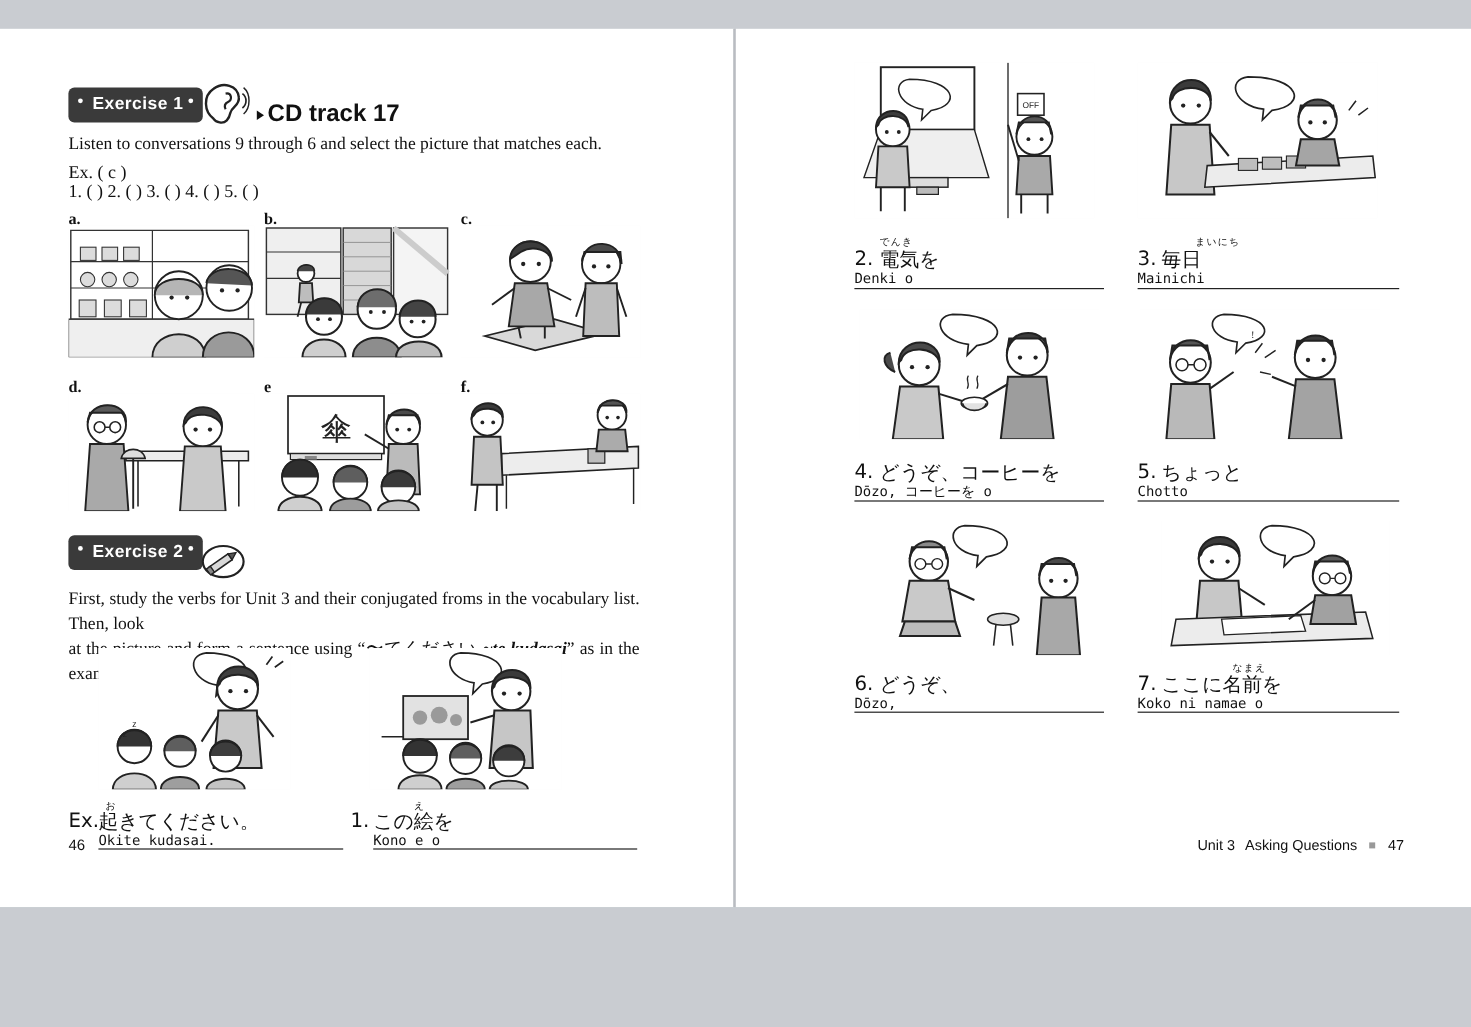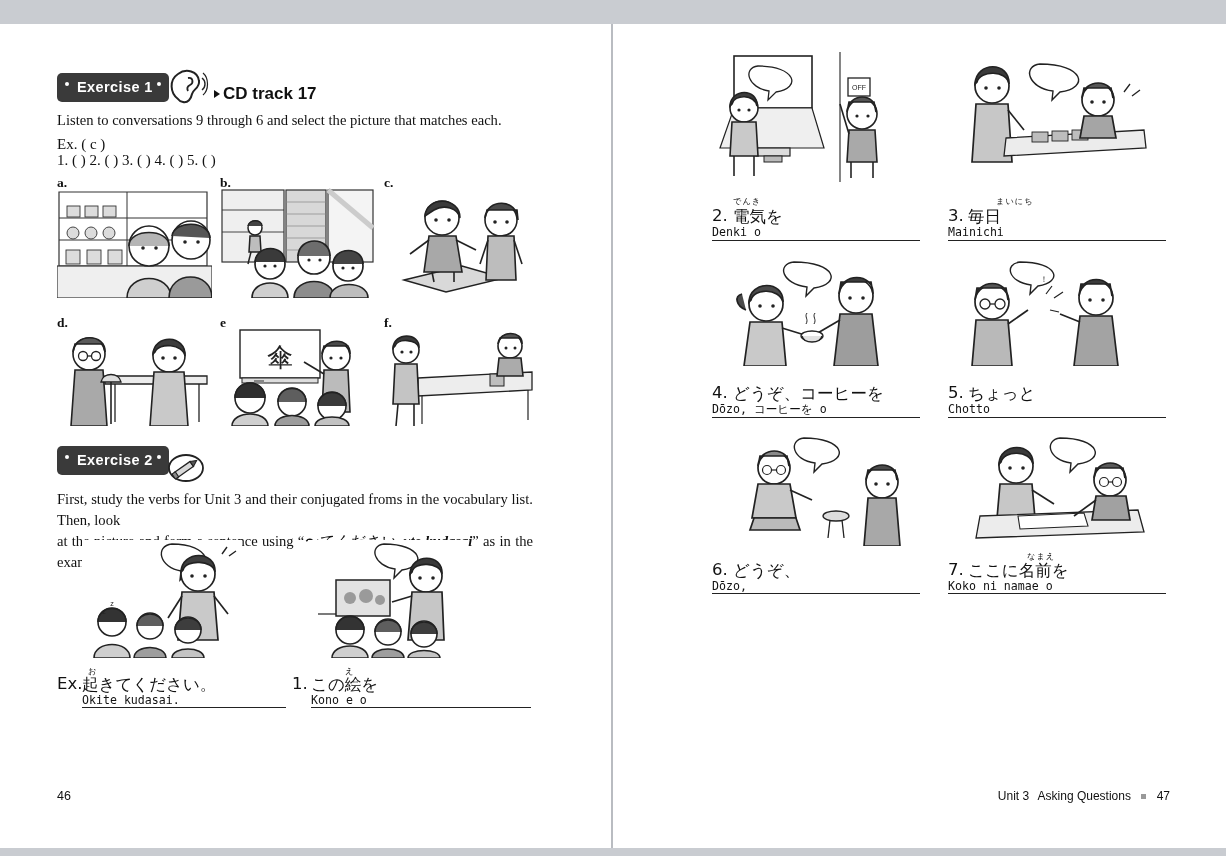--- a/index.html
+++ b/index.html
@@ -6,21 +6,21 @@
     margin: 0;
     padding: 0;
     background: #c9ccd1;
   }
   body {
     font-family: "Liberation Serif", serif;
   }
   .page {
     position: relative;
     width: 1226px;
-    height: 848px;
+    height: 756px;
     background: #c9ccd1;
     overflow: hidden;
   }
   .sheet {
     position: absolute;
     background: #ffffff;
   }
   .sheet-left {
     left: 0;
     top: 24px;
@@ -70,21 +70,21 @@
     position: absolute;
     font-family: "Liberation Serif", serif;
     font-size: 14.6px;
     color: #111;
     line-height: 1.45;
   }
   .cd-track {
     position: absolute;
     font-family: "Liberation Sans", sans-serif;
     font-weight: bold;
-    font-size: 17px;
+    font-size: 20px;
     color: #111;
   }
   .cd-track .tri {
     display: inline-block;
     width: 0; height: 0;
     border-left: 6px solid #111;
     border-top: 4.5px solid transparent;
     border-bottom: 4.5px solid transparent;
     margin-right: 3px;
     vertical-align: 1px;

